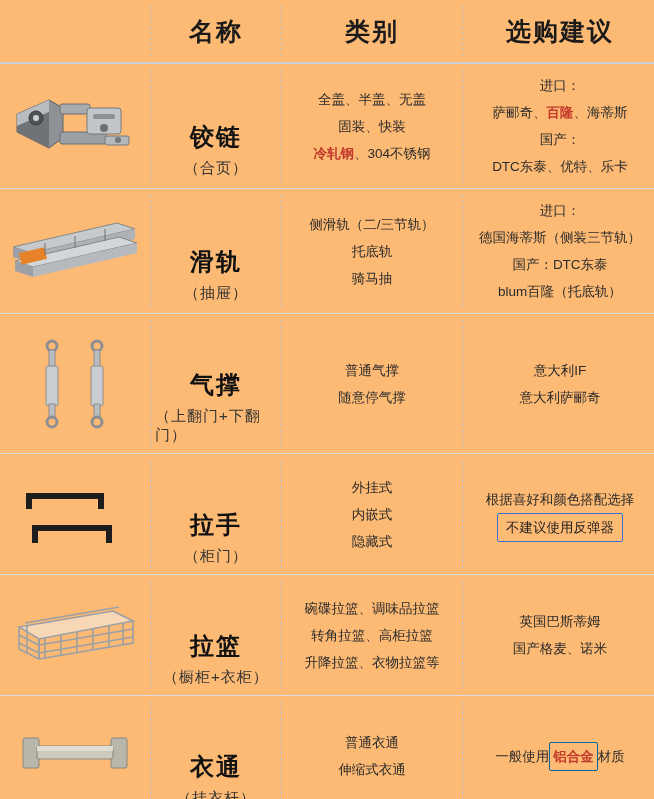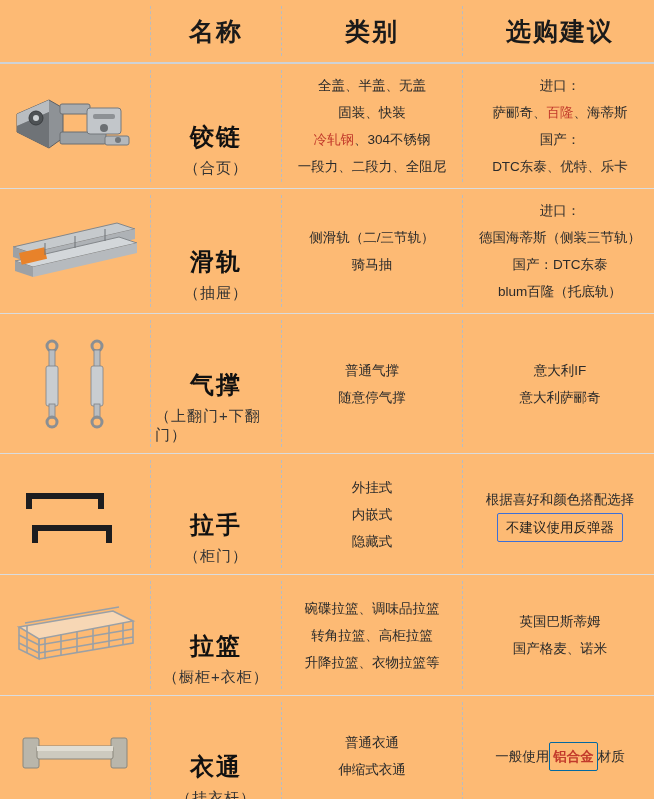--- a/index.html
+++ b/index.html
@@ -78,21 +78,21 @@
     margin-top: 7px;
     letter-spacing: 1px;
   }
   .lines {
     font-size: 13.5px;
     color: #2b2b2b;
     line-height: 2.0;
     text-align: center;
   }
   .lines .ln { white-space: nowrap; }
-  .hl-red { color: #c23a2b; font-weight: normal; }
+  .hl-red { color: #c23a2b; font-weight: bold; }
   .boxed {
     display: inline-block;
     border: 1px solid #3d6fd6;
     padding: 0 8px;
     border-radius: 2px;
     color: #1f1f1f;
   }
   .boxed-red {
     display: inline-block;
     border: 1px solid #0369a1;
@@ -148,21 +148,20 @@
     <div class="cell col-name">
       <div class="cat-name">铰链</div>
       <div class="cat-sub">（合页）</div>
     </div>
     <div class="vdash"></div>
     <div class="cell col-cat">
       <div class="lines">
         <div class="ln">全盖、半盖、无盖</div>
         <div class="ln">固装、快装</div>
         <div class="ln"><span class="hl-red">冷轧钢</span><span>、304不锈钢</span></div>
-        <div class="ln">一段力、二段力、全阻尼</div>
       </div>
     </div>
     <div class="vdash"></div>
     <div class="cell col-adv">
       <div class="lines">
         <div class="ln">进口：</div>
         <div class="ln"><span>萨郦奇、</span><span class="hl-red">百隆</span><span>、海蒂斯</span></div>
         <div class="ln">国产：</div>
         <div class="ln">DTC东泰、优特、乐卡</div>
       </div>
@@ -189,20 +188,21 @@
     </div>
     <div class="vdash"></div>
     <div class="cell col-name">
       <div class="cat-name">滑轨</div>
       <div class="cat-sub">（抽屉）</div>
     </div>
     <div class="vdash"></div>
     <div class="cell col-cat">
       <div class="lines">
         <div class="ln">侧滑轨（二/三节轨）</div>
+        <div class="ln">托底轨</div>
         <div class="ln">骑马抽</div>
       </div>
     </div>
     <div class="vdash"></div>
     <div class="cell col-adv">
       <div class="lines">
         <div class="ln">进口：</div>
         <div class="ln">德国海蒂斯（侧装三节轨）</div>
         <div class="ln">国产：DTC东泰</div>
         <div class="ln">blum百隆（托底轨）</div>

